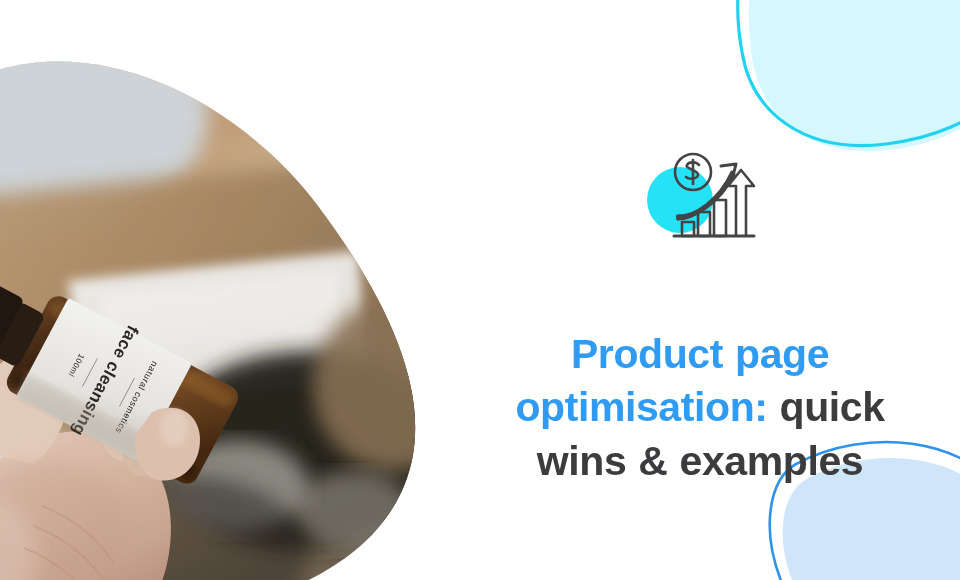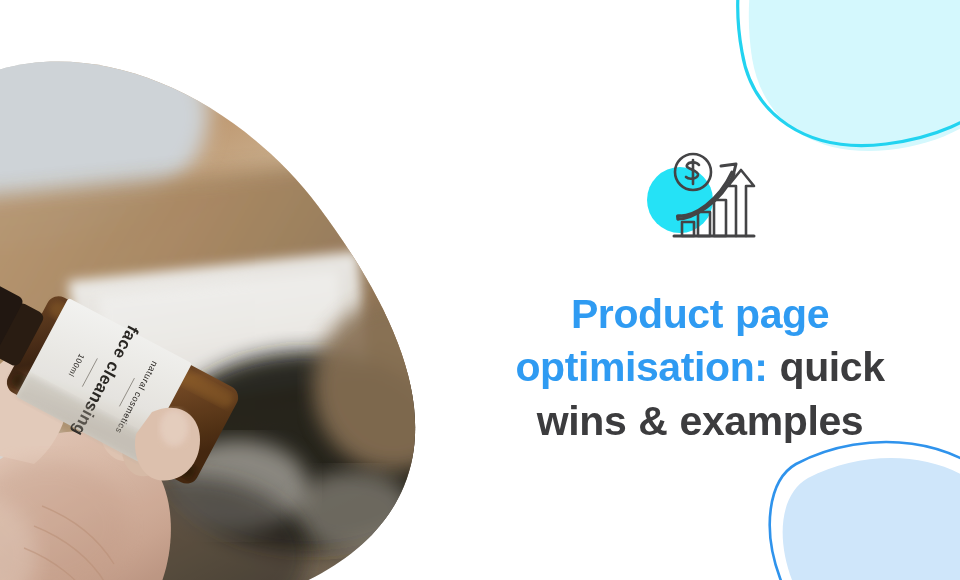--- a/index.html
+++ b/index.html
@@ -31,20 +31,21 @@
 
   
   #content {
     position:absolute;
     left:440px; top:0;
     width:520px; height:580px;
     display:flex;
     flex-direction:column;
     align-items:center;
     justify-content:flex-start;
+    gap:40px;
   }
   #growth-icon {
     margin-top:146px;
     width:116px; height:100px;
   }
   #growth-icon svg { display:block; width:100%; height:100%; }
 
   #headline {
     margin-top:42px;
     width:470px;

